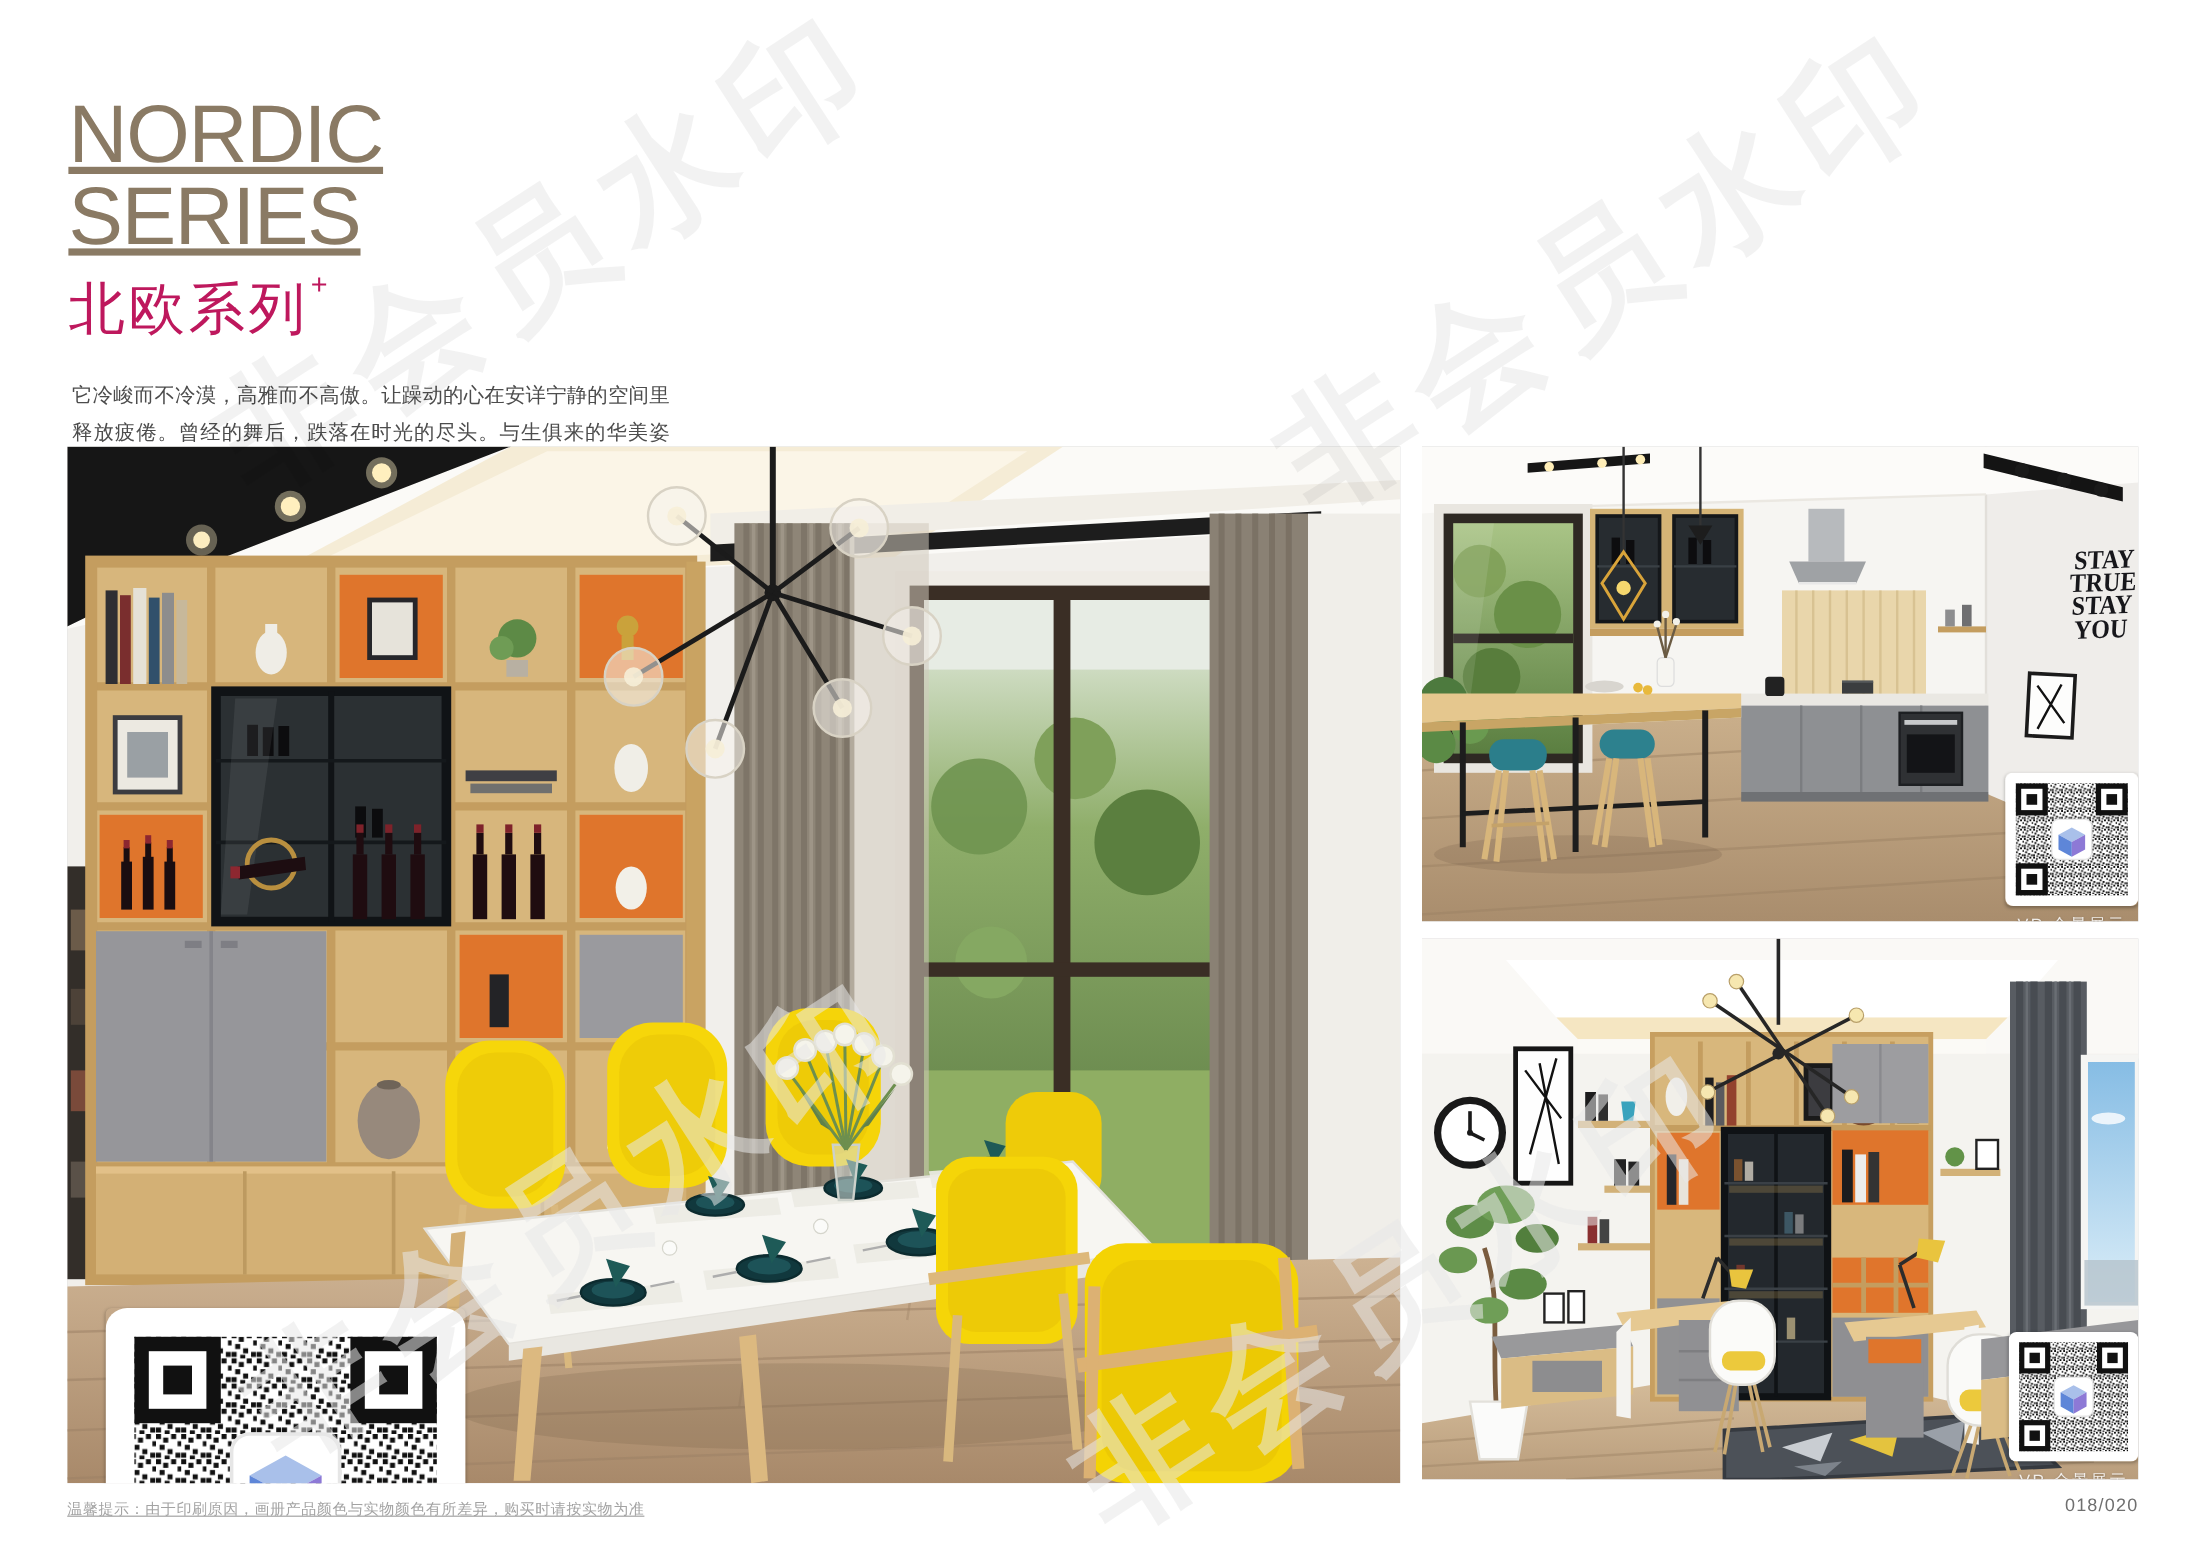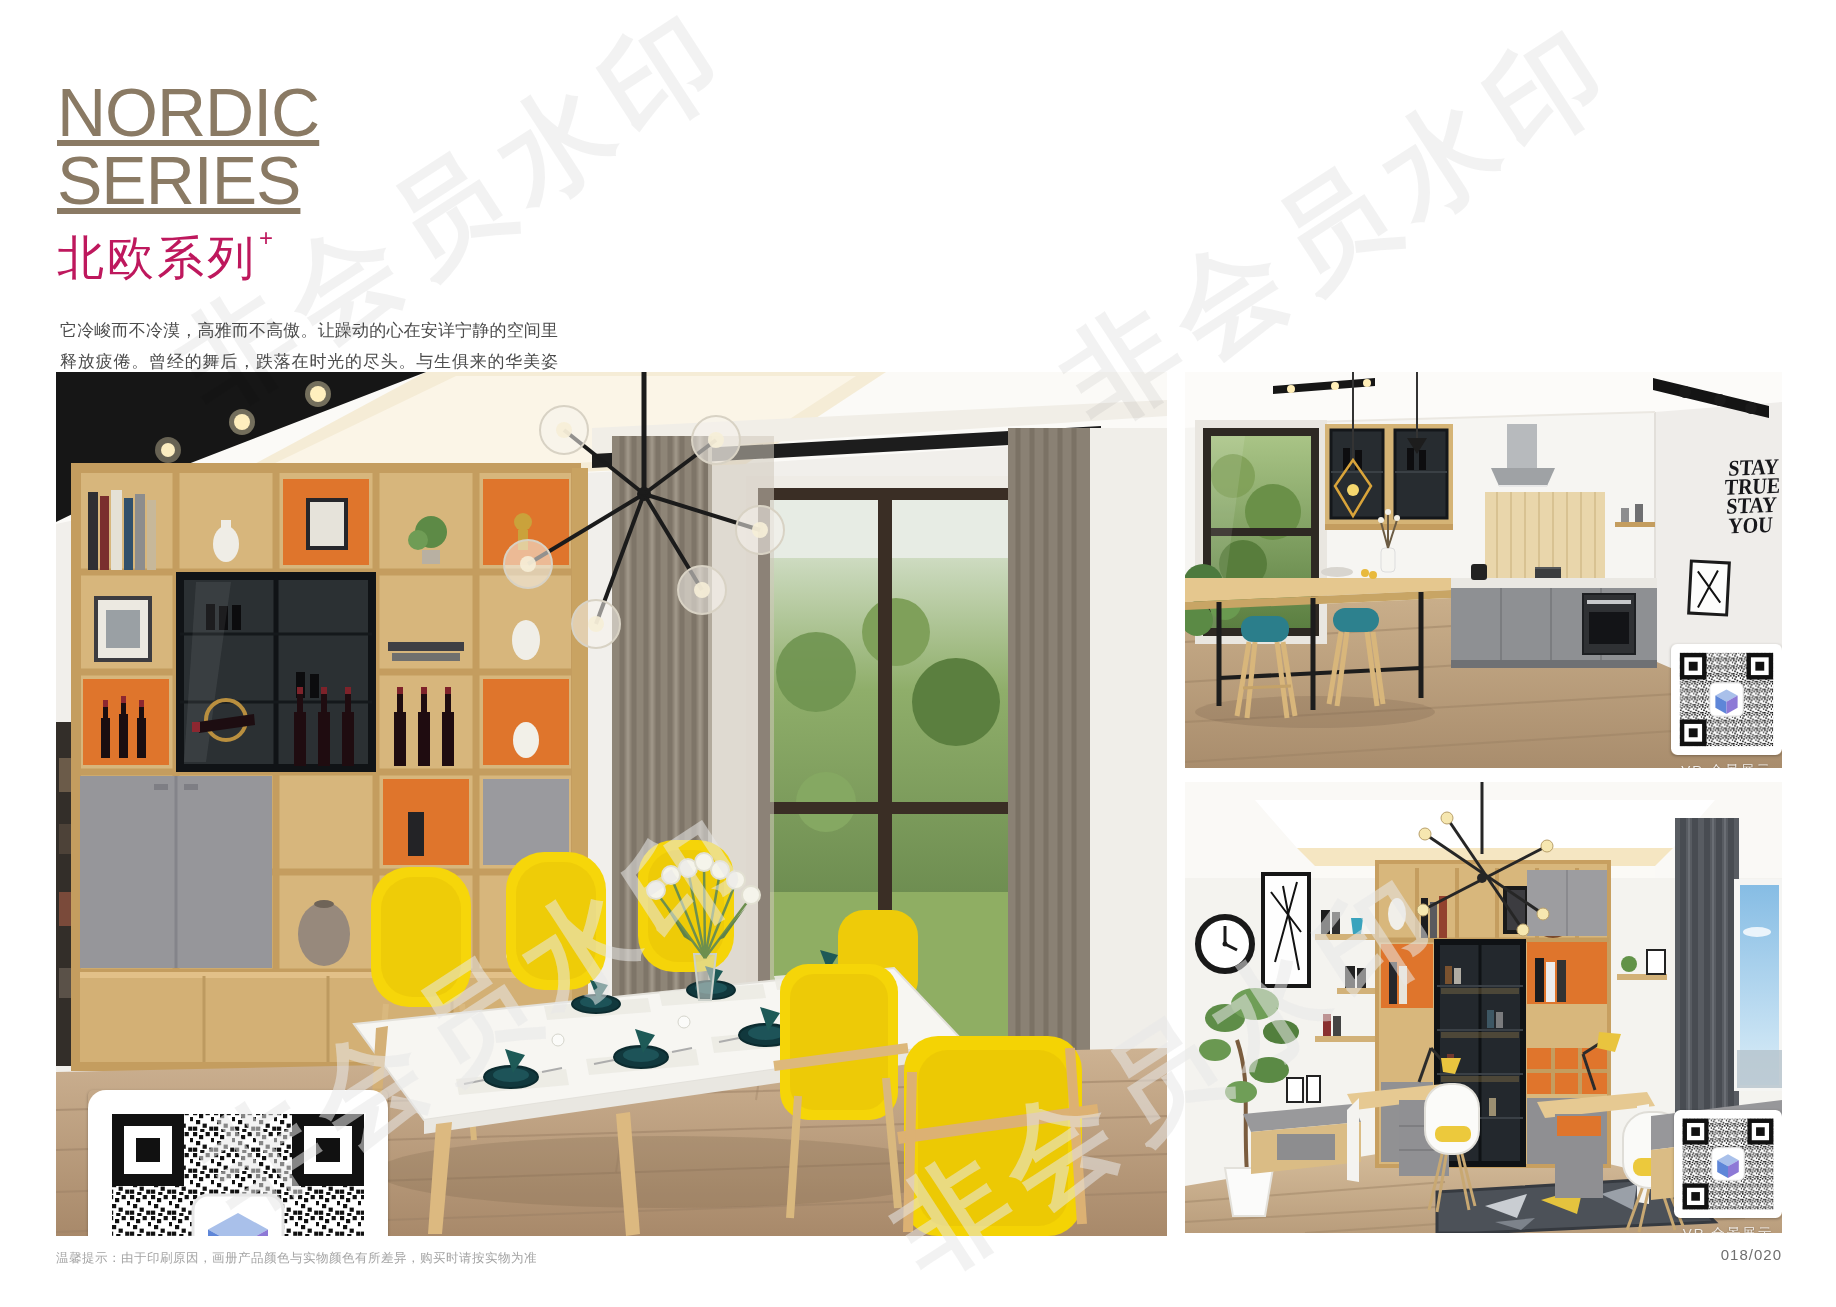--- a/index.html
+++ b/index.html
@@ -25,21 +25,21 @@
             text-shadow:0 1px 2px rgba(0,0,0,.35);white-space:nowrap;}
   .qr-dining{left:32px;top:718px;}
   .qr-kitchen{left:486px;top:272px;}
   .qr-study{left:489px;top:328px;}
   
   .decal{position:absolute;left:536px;top:86px;width:62px;text-align:center;
          font-family:"Liberation Serif","DejaVu Serif",serif;font-weight:700;
          font-size:20px;line-height:.96;color:#17171b;transform:skewX(-5deg) rotate(-2deg);}
   .decal span{display:block;transform:scaleY(1.12);}
   
-  .footer-note{position:absolute;left:56px;top:1250px;font-size:12.5px;color:#a3a3a3;letter-spacing:.5px;}
+  .footer-note{position:absolute;left:56px;top:1250px;font-size:12.5px;color:#a3a3a3;letter-spacing:.5px;text-decoration:underline;}
   .page-number{position:absolute;right:54px;top:1246px;font-size:15px;color:#6f6f6f;letter-spacing:1px;}
   
   .wm{position:absolute;font-size:112px;font-weight:700;letter-spacing:14px;white-space:nowrap;
       transform:rotate(-33deg);pointer-events:none;user-select:none;z-index:50;}
   .wm-dark{color:rgba(0,0,0,0.05);}
   .wm-light{color:rgba(232,232,232,0.55);}
   .wm1{left:140px;top:135px;}
   .wm2{left:1025px;top:150px;}
   .wm3{left:165px;top:940px;}
   .wm4{left:855px;top:1000px;}

